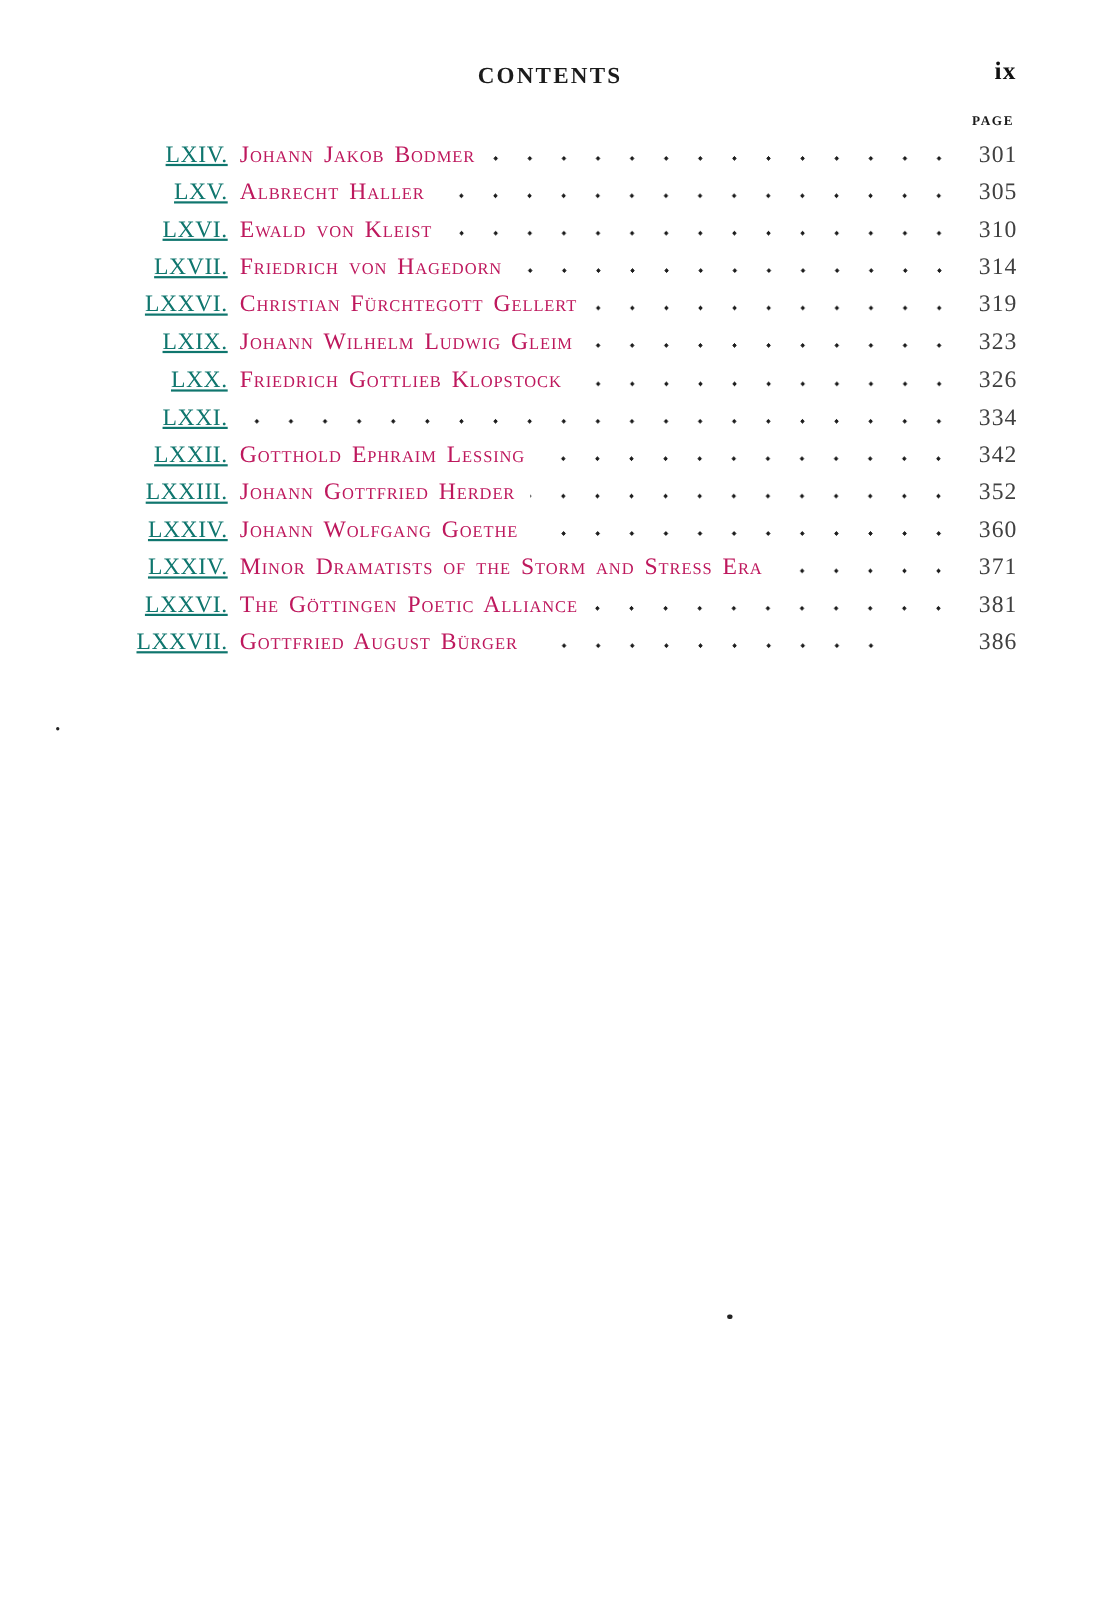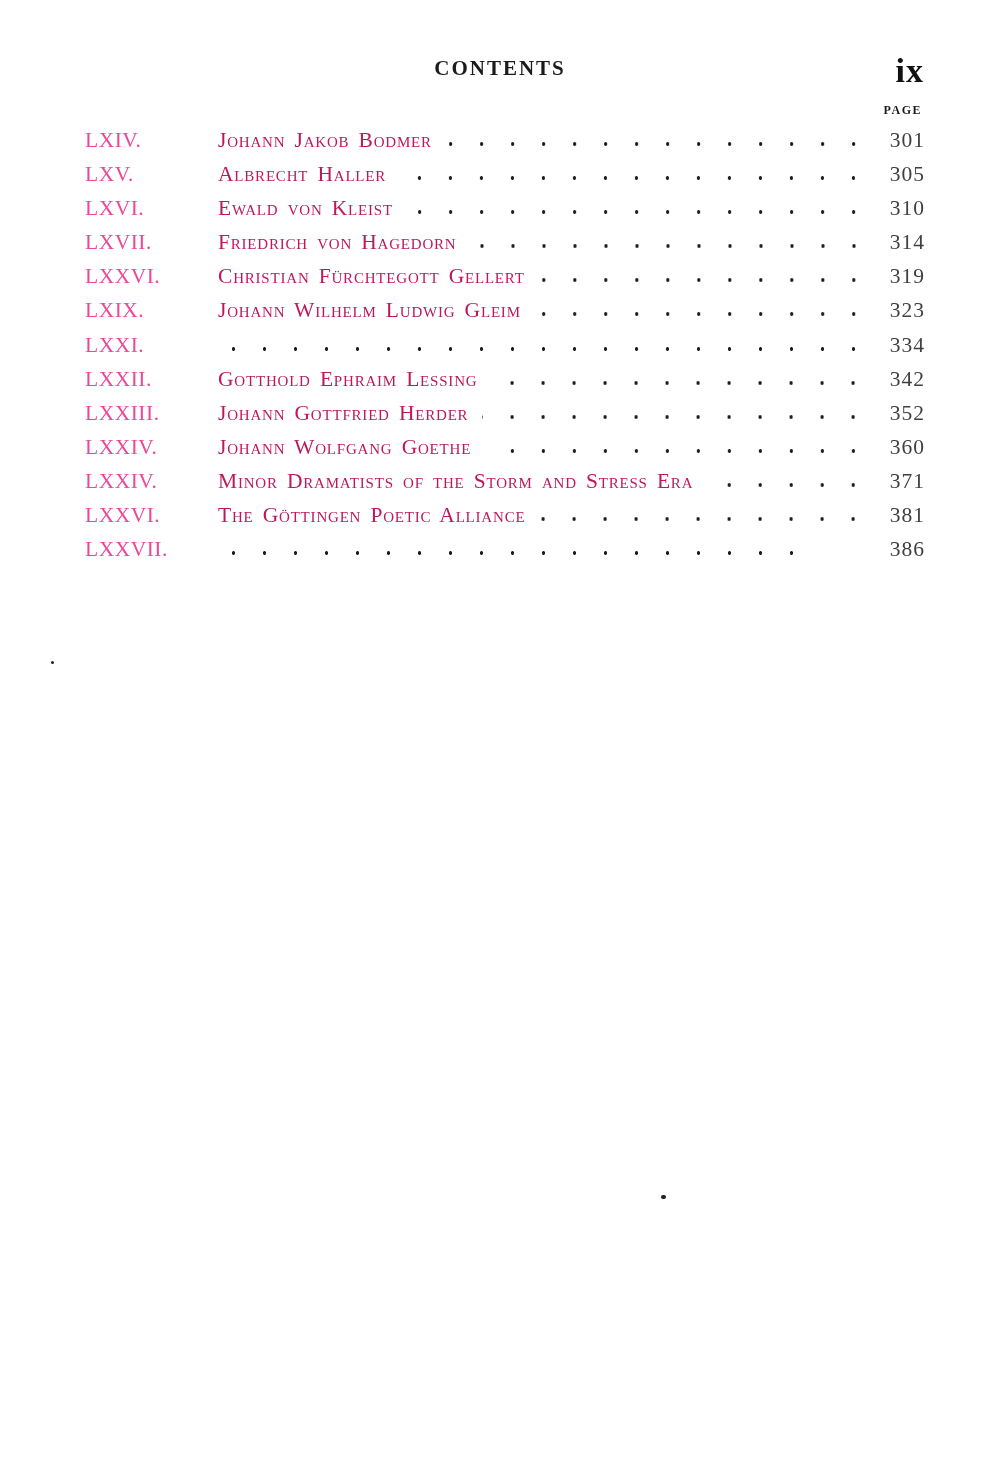--- a/index.html
+++ b/index.html
@@ -29,21 +29,21 @@
     text-align: center;
     font-size: 21px;
     letter-spacing: 2px;
     font-weight: 600;
     color: #1b1b1b;
   }
   .folio {
     position: absolute;
     top: 0;
     right: 76px;
-    font-size: 34px;
+    font-size: 23px;
     font-weight: 700;
     letter-spacing: 1px;
     color: #111;
   }
   .page-col-label {
     position: absolute;
     top: 103px;
     right: 78px;
     font-size: 12px;
     font-weight: 700;
@@ -61,23 +61,24 @@
   .toc-row {
     display: flex;
     align-items: baseline;
     height: 34.1px;
     font-size: 21.5px;
     white-space: nowrap;
   }
   .toc-numeral {
     flex: none;
     width: 122px;
-    text-align: left;
+    text-align: right;
     letter-spacing: 0.5px;
-    color: #ec4899;
+    color: #0f766e;
+    text-decoration: underline;
   }
   .toc-title {
     flex: none;
     margin-left: 11px;
     font-variant-caps: small-caps;
     letter-spacing: 0.8px;
     word-spacing: 3px;
     color: #be185d;
   }
   .toc-leader {
@@ -156,20 +157,26 @@
       <span class="toc-page">319</span>
     </div>
 
     <div class="toc-row">
       <span class="toc-numeral">LXIX.</span>
       <span class="toc-title">Johann Wilhelm Ludwig Gleim</span>
       <span class="toc-leader"></span>
       <span class="toc-page">323</span>
     </div>
 
+    <div class="toc-row">
+      <span class="toc-numeral">LXX.</span>
+      <span class="toc-title">Friedrich Gottlieb Klopstock</span>
+      <span class="toc-leader"></span>
+      <span class="toc-page">326</span>
+    </div>
 
     <div class="toc-row">
       <span class="toc-numeral">LXXI.</span>
       <span class="toc-leader"></span>
       <span class="toc-page">334</span>
     </div>
 
     <div class="toc-row">
       <span class="toc-numeral">LXXII.</span>
       <span class="toc-title">Gotthold Ephraim Lessing</span>
@@ -200,20 +207,21 @@
 
     <div class="toc-row">
       <span class="toc-numeral">LXXVI.</span>
       <span class="toc-title">The Göttingen Poetic Alliance</span>
       <span class="toc-leader"></span>
       <span class="toc-page">381</span>
     </div>
 
     <div class="toc-row short-leader">
       <span class="toc-numeral">LXXVII.</span>
+      <span class="toc-title">Gottfried August Bürger</span>
       <span class="toc-leader"></span>
       <span class="toc-page">386</span>
     </div>
 
 
   </div>
 
   <div class="ink-speck speck-1"></div>
   <div class="ink-speck speck-2"></div>
 

